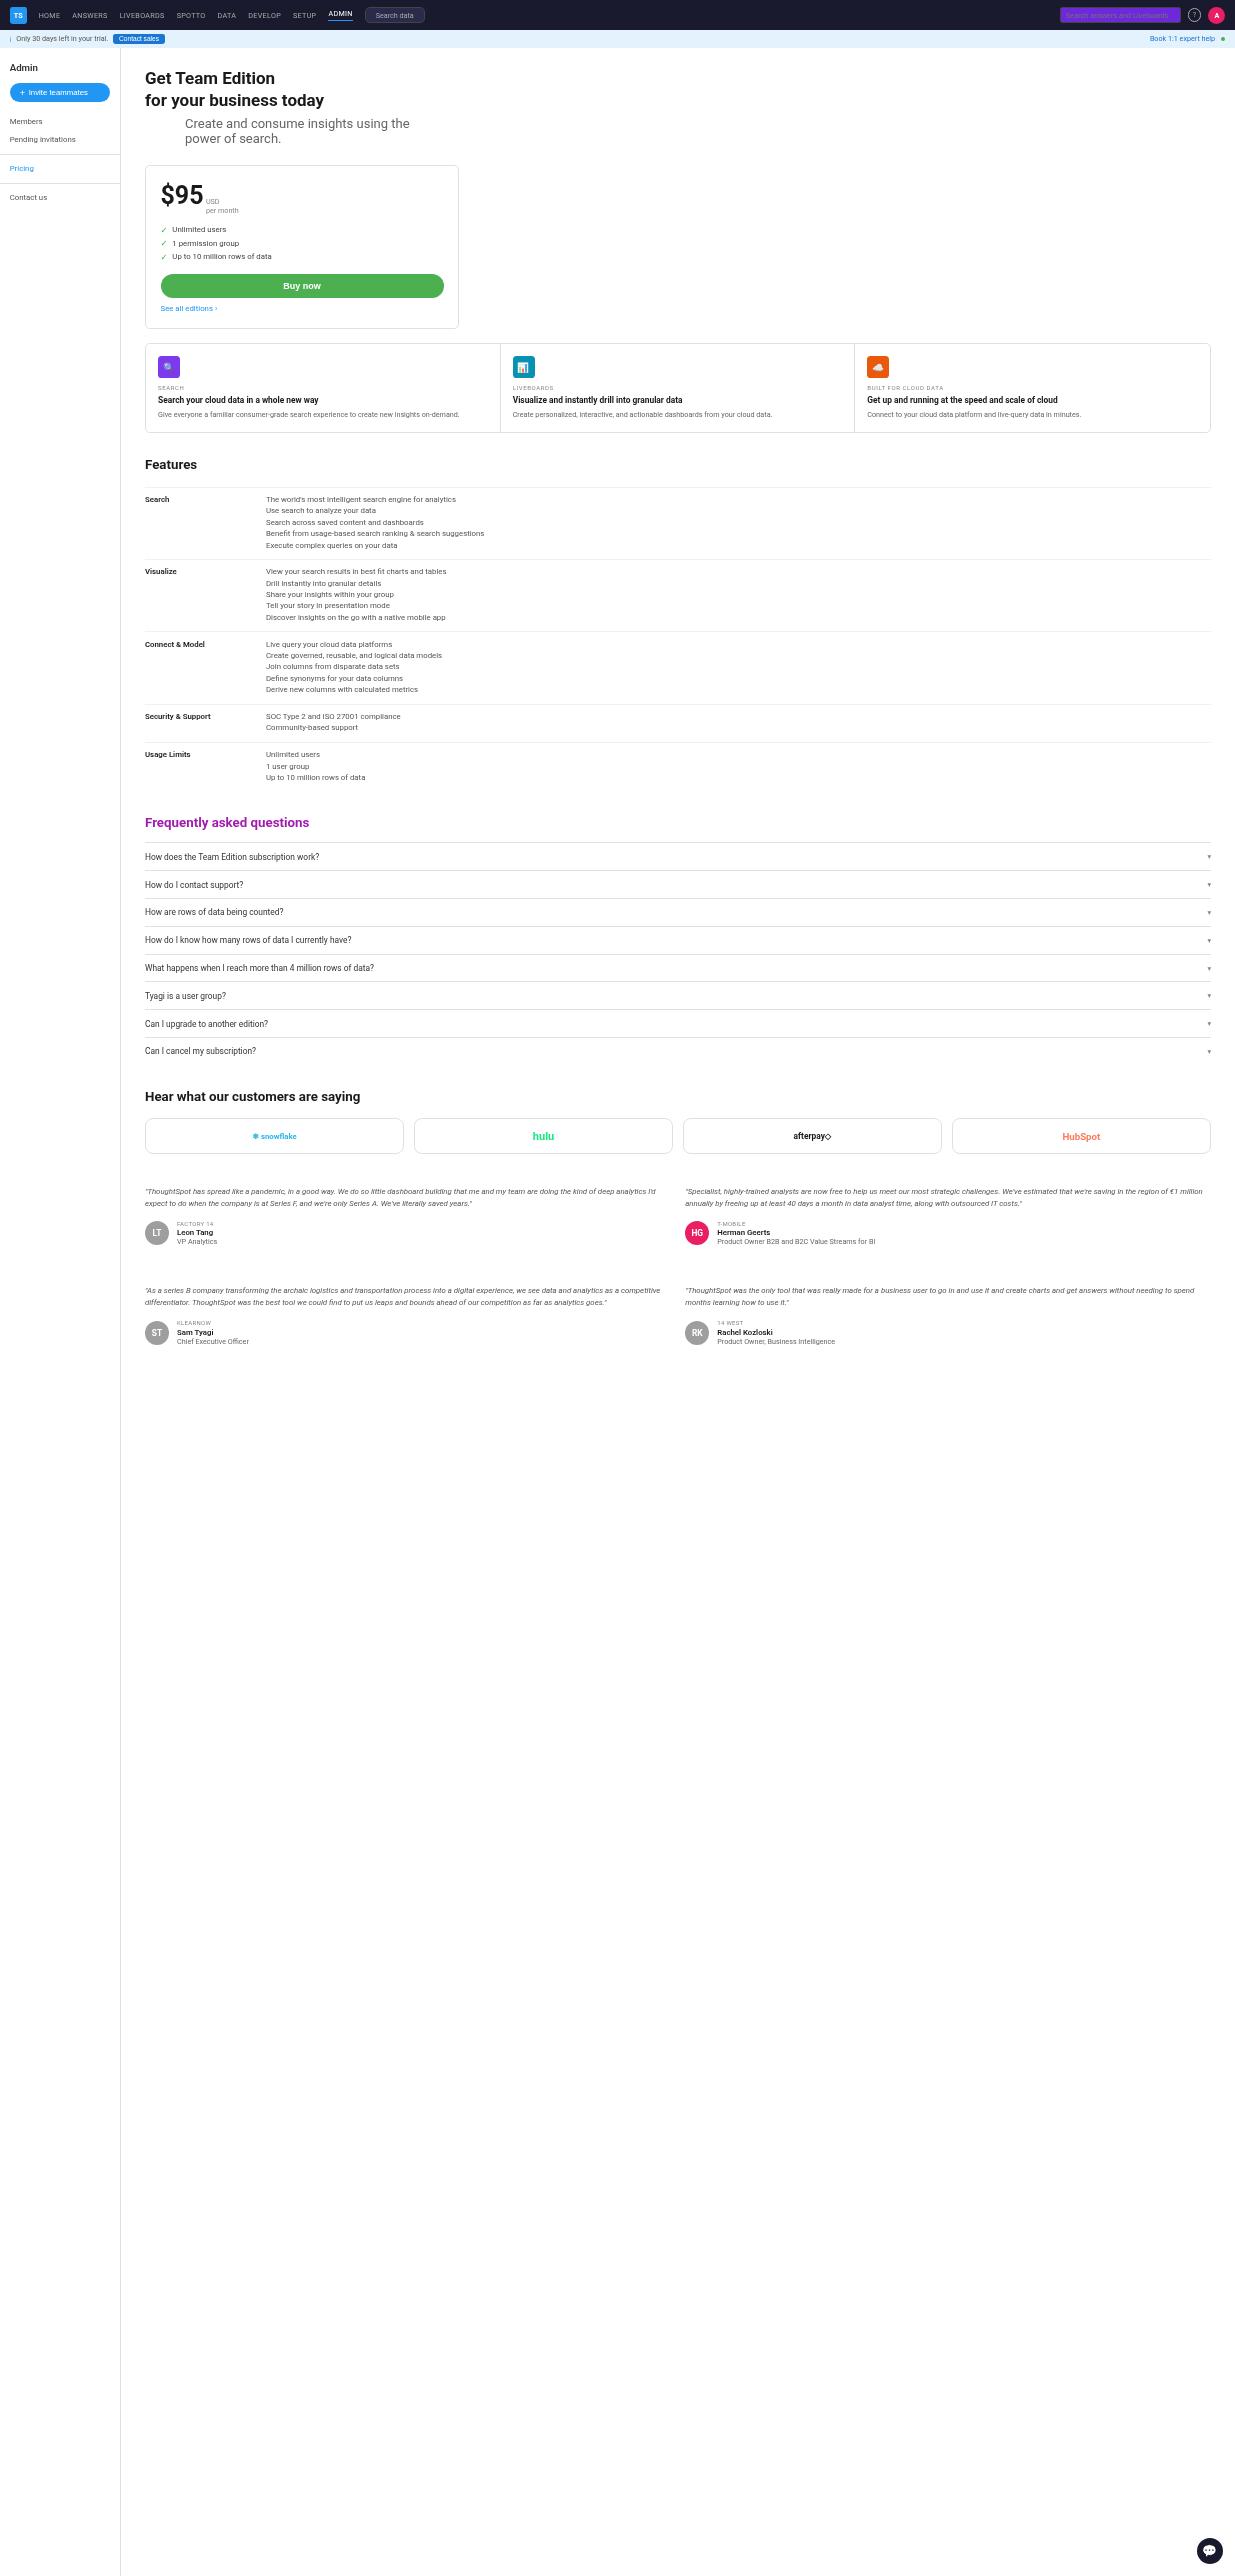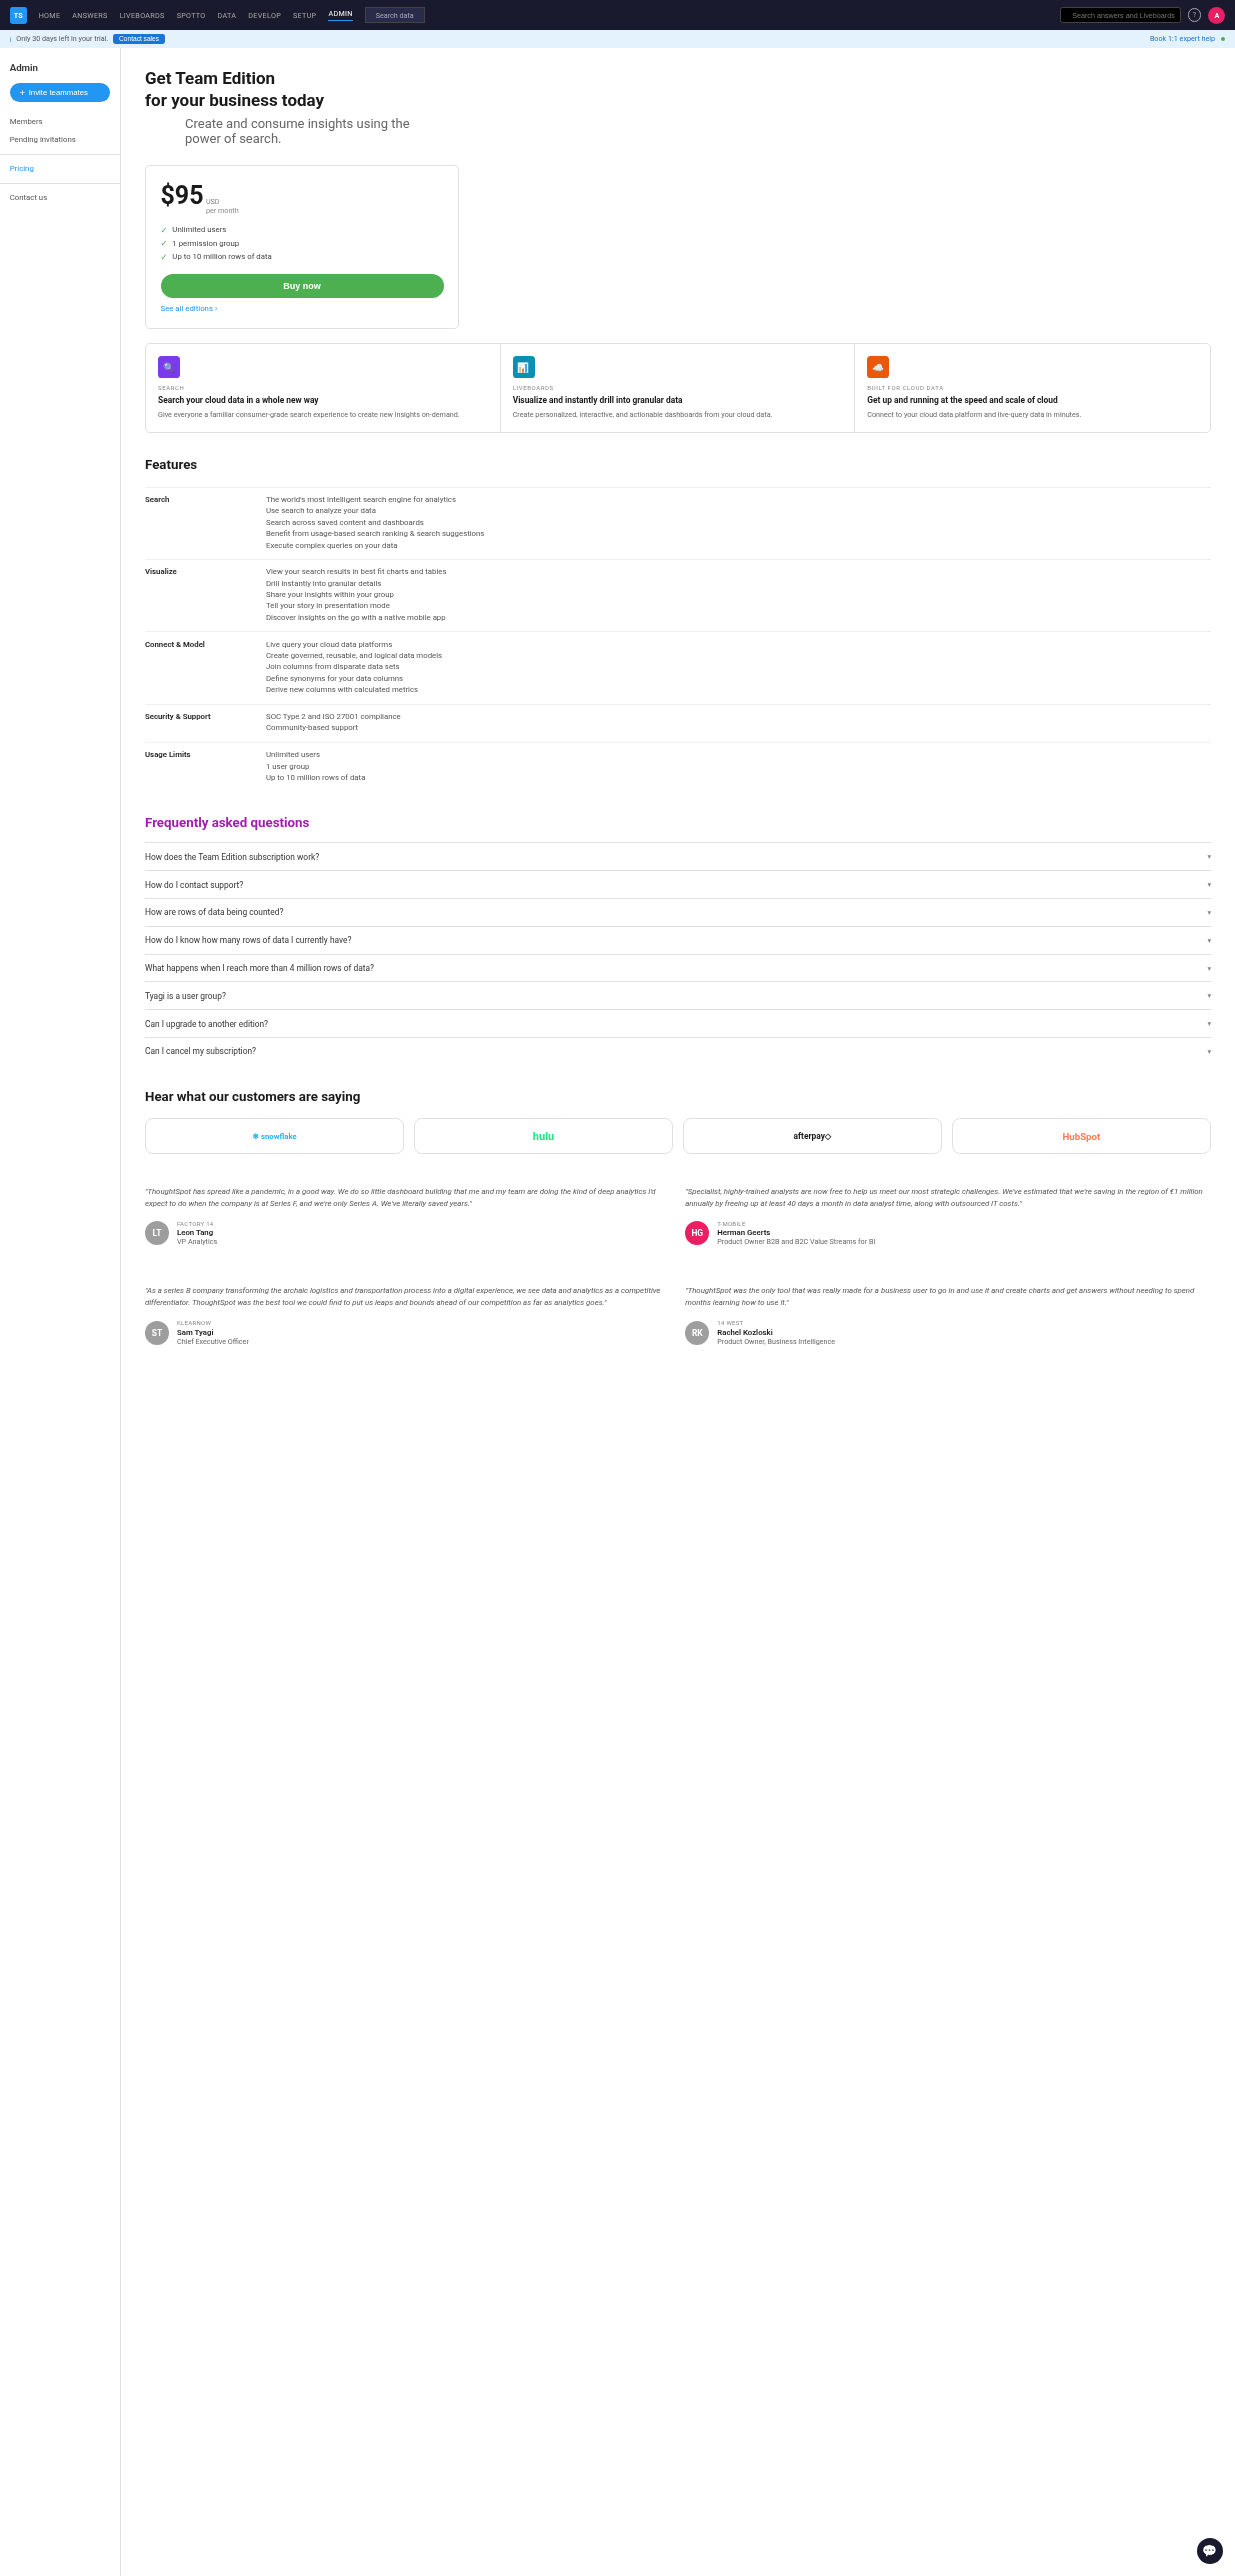--- a/index.html
+++ b/index.html
@@ -4,23 +4,23 @@
   <style>
     * { box-sizing: border-box; margin: 0; padding: 0; }
     body { font-family: -apple-system, BlinkMacSystemFont, 'Segoe UI', Roboto, sans-serif; font-size: 8.4px; color: #333; background: #f5f5f5; }
 
     
     .top-nav { background: #1a1a2e; display: flex; align-items: center; height: 30px; padding: 0 9.7px; gap: 12px; }
     .nav-logo { width: 17px; height: 17px; background: #2196F3; border-radius: 2.4px; display: flex; align-items: center; justify-content: center; color: white; font-weight: bold; font-size: 7.2px; flex-shrink: 0; }
     .nav-links { display: flex; gap: 12px; align-items: center; flex: 1; }
     .nav-link { color: #aaa; font-size: 7.2px; text-decoration: none; text-transform: uppercase; letter-spacing: 0.3px; cursor: pointer; }
     .nav-link.active { color: white; border-bottom: 1.2px solid #2196F3; padding-bottom: 1.2px; }
-    .nav-search-pill { background: #2a2a4a; border: 0.6px solid #444; border-radius: 0; padding: 2.4px 7.2px; color: #aaa; font-size: 7.2px; min-width: 60px; text-align: center; }
+    .nav-search-pill { background: #2a2a4a; border: 0.6px solid #444; border-radius: 5px; padding: 2.4px 7.2px; color: #aaa; font-size: 7.2px; min-width: 60px; text-align: center; }
     .nav-right { display: flex; align-items: center; gap: 7.2px; margin-left: auto; }
-    .nav-search-bar { background: #000000; border: 0.6px solid #444; border-radius: 2.4px; padding: 2.4px 4.8px; color: #aaa; font-size: 7.2px; width: 121px; text-align: right; }
+    .nav-search-bar { background: #6d28d9; border: 0.6px solid #444; border-radius: 2.4px; padding: 2.4px 4.8px; color: #aaa; font-size: 7.2px; width: 121px; }
     .nav-help { color: #aaa; font-size: 7.2px; cursor: pointer; width: 13.3px; height: 13.3px; border-radius: 50%; border: 0.6px solid #aaa; display: flex; align-items: center; justify-content: center; }
     .nav-avatar { width: 17px; height: 17px; border-radius: 50%; background: #e91e63; color: white; display: flex; align-items: center; justify-content: center; font-size: 7.2px; font-weight: bold; }
 
     
     .info-bar { background: #e3f2fd; padding: 3.6px 9.7px; display: flex; align-items: center; justify-content: space-between; font-size: 7.2px; color: #555; }
     .info-bar-left { display: flex; align-items: center; gap: 4.8px; }
     .info-icon { color: #2196F3; }
     .contact-sales-btn { background: #1976D2; color: white; border: none; border-radius: 2.4px; padding: 1.8px 6px; font-size: 6.6px; cursor: pointer; }
     .book-expert { color: #1976D2; font-size: 7.2px; cursor: pointer; }
     .online-dot { width: 4.8px; height: 4.8px; border-radius: 50%; background: #4CAF50; }

